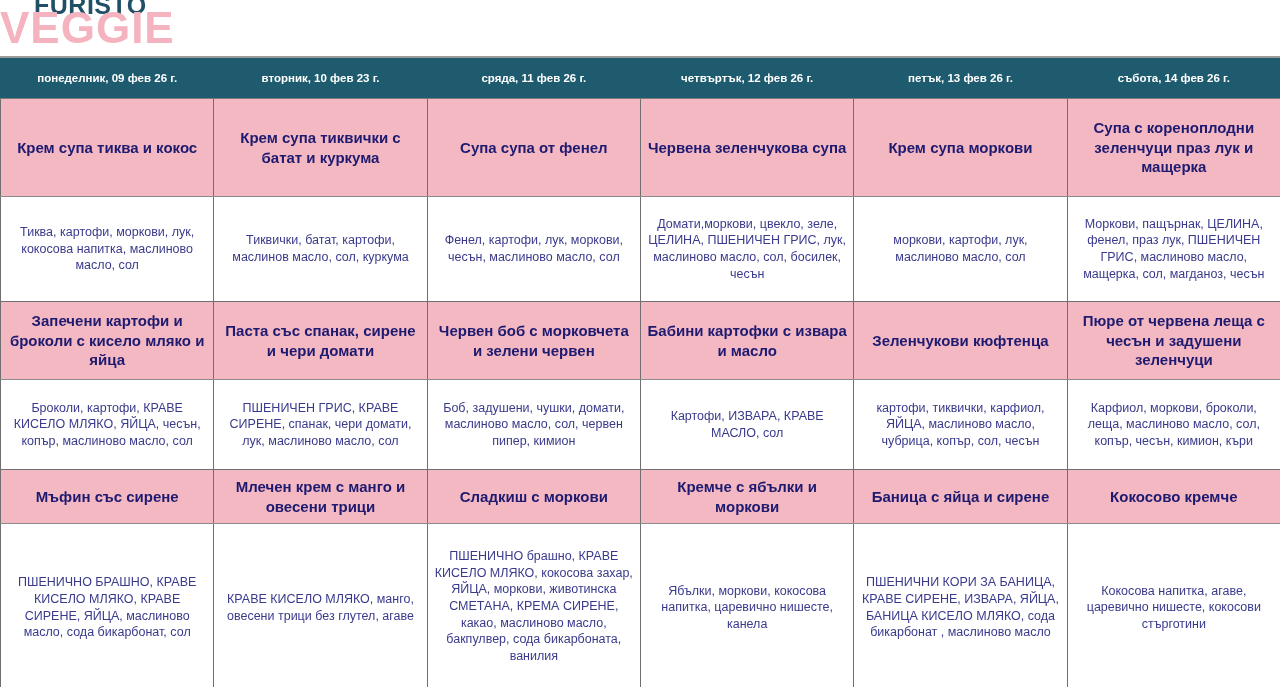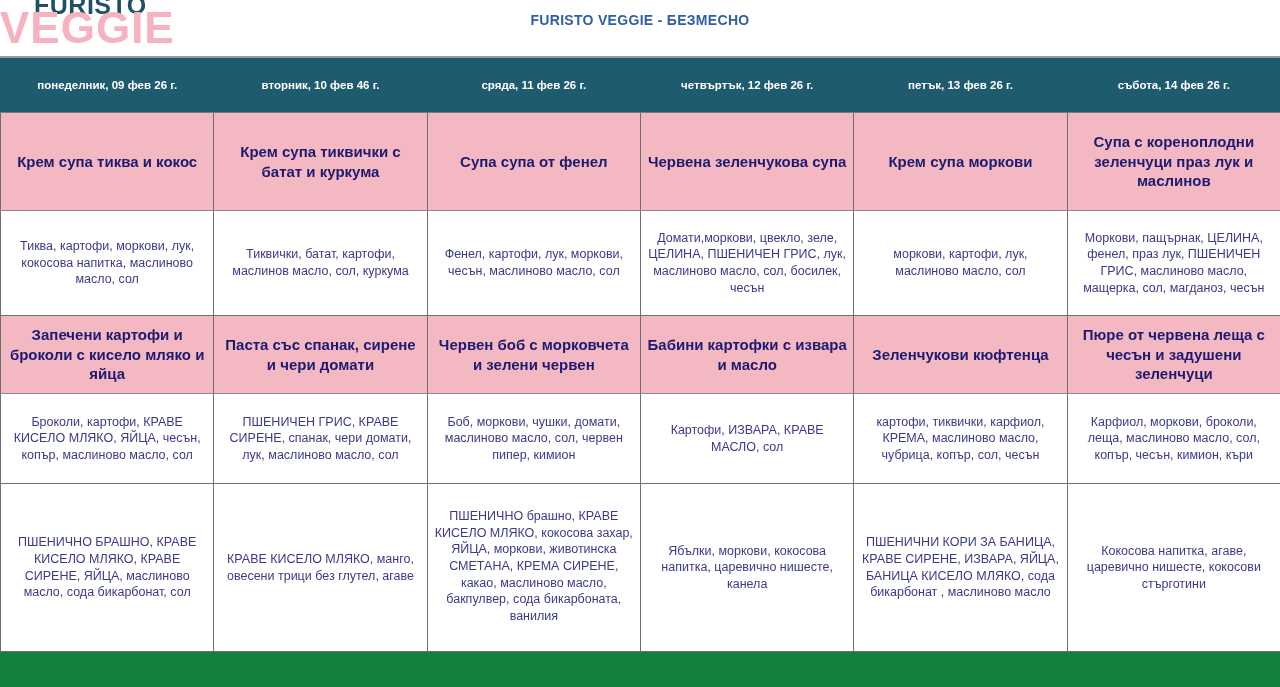--- a/index.html
+++ b/index.html
@@ -80,21 +80,21 @@
     border-top: 2px solid #9b9b9b;
   }
   .menu-table col { width: 213.33px; }
 
   thead th {
     background: #1e5b6e;
     color: #ffffff;
     font-size: 11.5px;
     font-weight: bold;
     height: 25px;
-    padding: 21px 4px;
+    padding: 14px 4px;
     text-align: center;
     vertical-align: middle;
     border-left: 1px solid #1e5b6e;
     border-right: 1px solid #1e5b6e;
     border-bottom: 1px solid #7a7a7a;
     white-space: nowrap;
   }
 
   td {
     border: 1px solid #6f6f6f;
@@ -134,51 +134,50 @@
 </head>
 <body>
 
 <div class="page">
 
   <div class="topbar">
     <div class="logo">
       <div class="logo-top">FURISTO</div>
       <div class="logo-bottom">VEGGIE</div>
     </div>
-    <div class="doc-title">FURISTO VEGGIE - БЕЗМЕСНО</div>
   </div>
 
   <table class="menu-table">
     <colgroup>
       <col>
         <col>
         <col>
         <col>
         <col>
         <col>
     </colgroup>
     <thead>
       <tr>
         <th>понеделник, 09 фев 26 г.</th>
-        <th>вторник, 10 фев 46 г.</th>
+        <th>вторник, 10 фев 23 г.</th>
         <th>сряда, 11 фев 26 г.</th>
         <th>четвъртък, 12 фев 26 г.</th>
         <th>петък, 13 фев 26 г.</th>
         <th>събота, 14 фев 26 г.</th>
       </tr>
     </thead>
     <tbody>
 
       <tr class="dish-row soup-dish">
         <td>Крем супа тиква и кокос</td>
         <td>Крем супа тиквички с батат и куркума</td>
         <td>Супа супа от фенел</td>
         <td>Червена зеленчукова супа</td>
         <td>Крем супа моркови</td>
-        <td>Супа с кореноплодни зеленчуци праз лук и маслинов</td>
+        <td>Супа с кореноплодни зеленчуци праз лук и мащерка</td>
       </tr>
 
       <tr class="ing-row soup-ing">
         <td>Тиква, картофи, моркови, лук, кокосова напитка, маслиново масло, сол</td>
         <td>Тиквички, батат, картофи, маслинов масло, сол, куркума</td>
         <td>Фенел, картофи, лук, моркови, чесън,  маслиново масло, сол</td>
         <td>Домати,моркови, цвекло, зеле, ЦЕЛИНА, ПШЕНИЧЕН ГРИС, лук, маслиново масло, сол, босилек, чесън</td>
         <td>моркови, картофи, лук, маслиново масло, сол</td>
         <td>Моркови, пащърнак, ЦЕЛИНА, фенел, праз лук, ПШЕНИЧЕН ГРИС, маслиново масло, мащерка, сол, магданоз, чесън</td>
       </tr>
@@ -188,26 +187,34 @@
         <td>Паста със спанак, сирене и чери домати</td>
         <td>Червен боб с морковчета и зелени червен</td>
         <td>Бабини картофки с извара и масло</td>
         <td>Зеленчукови кюфтенца</td>
         <td>Пюре от червена леща с чесън и задушени зеленчуци</td>
       </tr>
 
       <tr class="ing-row main-ing">
         <td>Броколи, картофи, КРАВЕ КИСЕЛО МЛЯКО, ЯЙЦА, чесън, копър, маслиново масло, сол</td>
         <td>ПШЕНИЧЕН ГРИС, КРАВЕ СИРЕНЕ, спанак, чери домати, лук,  маслиново масло, сол</td>
-        <td>Боб, моркови, чушки, домати, маслиново масло, сол, червен пипер, кимион</td>
+        <td>Боб, задушени, чушки, домати, маслиново масло, сол, червен пипер, кимион</td>
         <td>Картофи, ИЗВАРА, КРАВЕ МАСЛО, сол</td>
-        <td>картофи, тиквички, карфиол, КРЕМА,  маслиново масло, чубрица, копър, сол, чесън</td>
+        <td>картофи, тиквички, карфиол, ЯЙЦА,  маслиново масло, чубрица, копър, сол, чесън</td>
         <td>Карфиол, моркови, броколи, леща, маслиново масло, сол, копър, чесън, кимион, къри</td>
       </tr>
 
+      <tr class="dish-row dess-dish">
+        <td>Мъфин със сирене</td>
+        <td>Млечен крем с манго и овесени трици</td>
+        <td>Сладкиш с моркови</td>
+        <td>Кремче с ябълки и моркови</td>
+        <td>Баница с яйца и сирене</td>
+        <td>Кокосово кремче</td>
+      </tr>
 
       <tr class="ing-row dess-ing">
         <td>ПШЕНИЧНО БРАШНО, КРАВЕ КИСЕЛО МЛЯКО, КРАВЕ СИРЕНЕ, ЯЙЦА, маслиново масло,  сода бикарбонат, сол</td>
         <td>КРАВЕ КИСЕЛО МЛЯКО, манго, овесени трици без глутел, агаве</td>
         <td class="tall-cell">ПШЕНИЧНО брашно, КРАВЕ КИСЕЛО МЛЯКО, кокосова захар, ЯЙЦА, моркови, животинска СМЕТАНА, КРЕМА СИРЕНЕ, какао, маслиново масло, бакпулвер, сода бикарбоната, ванилия</td>
         <td>Ябълки, моркови, кокосова напитка, царевично нишесте, канела</td>
         <td>ПШЕНИЧНИ КОРИ ЗА БАНИЦА, КРАВЕ СИРЕНЕ, ИЗВАРА, ЯЙЦА, БАНИЦА КИСЕЛО МЛЯКО,  сода бикарбонат , маслиново масло</td>
         <td>Кокосова напитка, агаве, царевично нишесте, кокосови стърготини</td>
       </tr>
 

